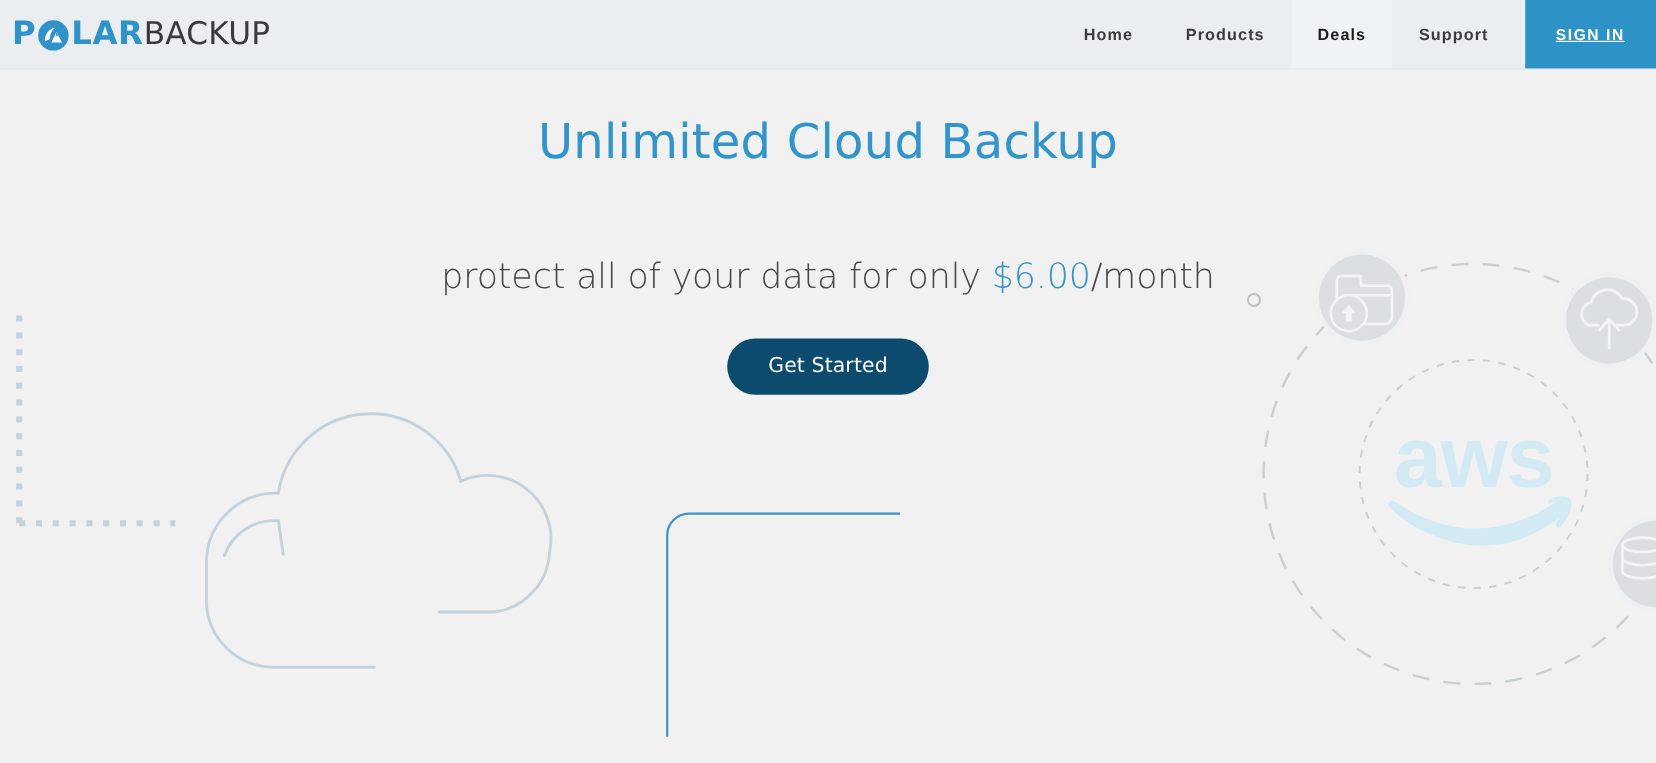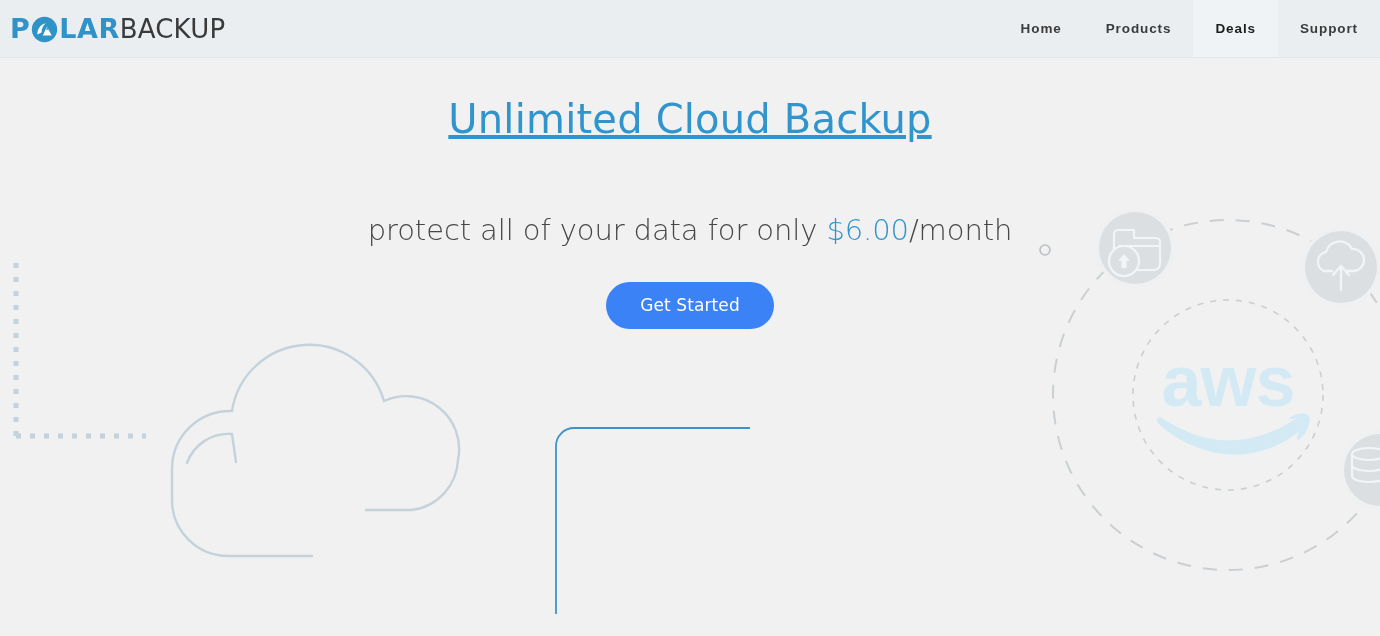--- a/index.html
+++ b/index.html
@@ -120,42 +120,41 @@
     padding-top: 39px;
   }
 
   .hero-title {
     font-family: "DejaVu Sans", sans-serif;
     font-size: 40px;
     font-weight: 400;
     color: #3195cc;
     letter-spacing: 0.2px;
     line-height: 1.1;
-    text-decoration: underline;
   }
 
   .hero-sub {
     margin-top: 26px;
     font-family: "DejaVu Sans", sans-serif;
     font-size: 29px;
     font-weight: 300;
     color: #444648;
     line-height: 1.46;
     letter-spacing: -0.1px;
   }
   .hero-price {
     color: #3195cc;
   }
 
   .cta-wrap {
     margin-top: 30px;
   }
   .cta-button {
     display: inline-block;
-    background: #3b82f6;
+    background: #0c4a6e;
     color: #ffffff;
     font-family: "DejaVu Sans", sans-serif;
     font-size: 17px;
     font-weight: 400;
     padding: 13px 34px 14px;
     border-radius: 26px;
     border: none;
     cursor: pointer;
     letter-spacing: 0.1px;
   }
@@ -179,20 +178,21 @@
       <span>LAR</span>
     </span>
     <span class="brand-backup">BACKUP</span>
   </div>
 
   <nav class="main-nav">
     <a class="nav-item" href="#">Home</a>
     <a class="nav-item" href="#">Products</a>
     <a class="nav-item is-active" href="#">Deals</a>
     <a class="nav-item" href="#">Support</a>
+    <a class="nav-signin" href="#">SIGN IN</a>
   </nav>
 
 </header>
 
 <section class="hero">
 
   <svg class="hero-art" viewBox="0 0 1380 578" width="1380" height="578" aria-hidden="true">
 
     <g>
       <line x1="16" y1="205" x2="16" y2="380" stroke="#c4d2db" stroke-width="5" stroke-dasharray="5 9" stroke-linecap="butt"></line>

